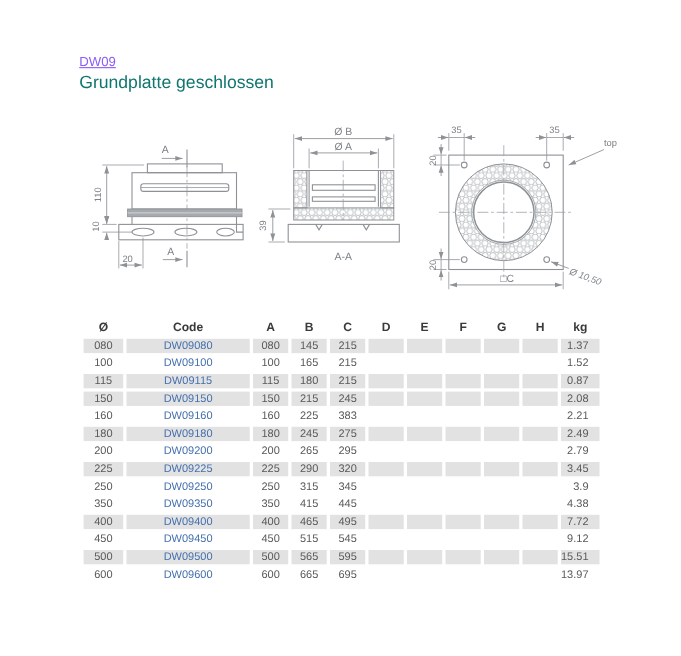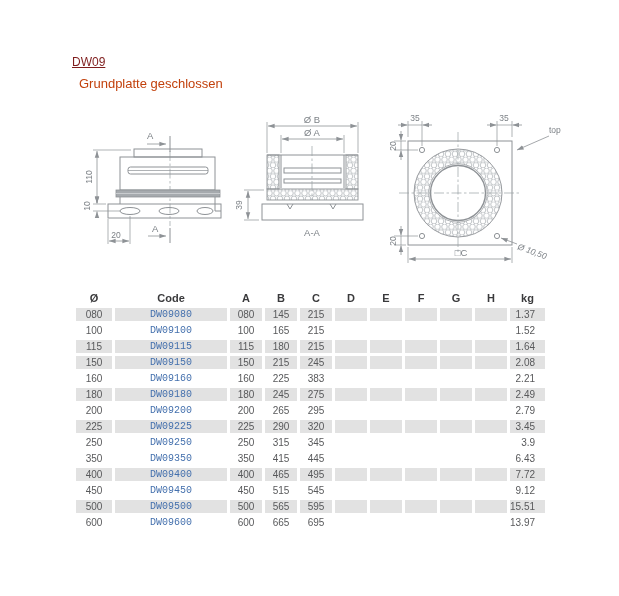--- a/index.html
+++ b/index.html
@@ -1,22 +1,22 @@
 <!DOCTYPE html>
 <html><head>
 <meta charset="utf-8">
 <style>
   html,body{margin:0;padding:0;}
   body{
     width:619px;height:596px;position:relative;background:#ffffff;
     font-family:"Liberation Sans", sans-serif;overflow:hidden;
   }
   .title-block{position:absolute;left:72px;top:49px;}
-  .product-code{font-size:12px;color:#7f1d1d;margin:6px 0 4px 0;cursor:pointer;text-decoration:underline;}
-  .product-name{font-size:13px;color:#c2410c;margin:7px;}
+  .product-code{font-size:12px;color:#8b5cf6;margin:0 0 4px 0;cursor:pointer;text-decoration:underline;}
+  .product-name{font-size:16px;color:#0f766e;margin:0;}
 
   .drawings{position:absolute;left:0;top:95px;width:619px;height:195px;}
 
   
   .obj{stroke:#8e9296;stroke-width:1;fill:none;}
   .objb{stroke:#8e9296;stroke-width:1.4;fill:none;}
   .ext{stroke:#8e9296;stroke-width:0.7;fill:none;}
   .dimline{stroke:#8e9296;stroke-width:0.8;fill:none;
            marker-start:url(#arw);marker-end:url(#arw);}
   .dimend{stroke:#8e9296;stroke-width:0.8;fill:none;marker-end:url(#arw);}
@@ -33,21 +33,21 @@
   }
   table.dims th{
     font-size:11px;font-weight:bold;color:#3a3a3c;height:14px;
     text-align:center;padding:0;white-space:nowrap;
   }
   table.dims td{
     font-size:10px;color:#58595b;height:13px;text-align:center;
     padding:0;white-space:nowrap;overflow:hidden;
   }
   table.dims tr.alt td{background:#e2e2e2;}
-  table.dims td.code{color:#4470ad;cursor:pointer;font-family:Liberation Mono, monospace;}
+  table.dims td.code{color:#4470ad;cursor:pointer;}
   table.dims td.kg{text-align:right;padding-right:10px;}
 </style>
 </head>
 <body>
 
 <div class="title-block">
   <div class="product-code">DW09</div>
   <div class="product-name">Grundplatte geschlossen</div>
 </div>
 
@@ -263,21 +263,21 @@
         <td>115</td>
         <td class="code">DW09115</td>
         <td>115</td>
         <td>180</td>
         <td>215</td>
         <td></td>
         <td></td>
         <td></td>
         <td></td>
         <td></td>
-        <td class="kg">1.64</td>
+        <td class="kg">0.87</td>
       </tr>
       <tr class="alt">
         <td>150</td>
         <td class="code">DW09150</td>
         <td>150</td>
         <td>215</td>
         <td>245</td>
         <td></td>
         <td></td>
         <td></td>
@@ -354,21 +354,21 @@
         <td>350</td>
         <td class="code">DW09350</td>
         <td>350</td>
         <td>415</td>
         <td>445</td>
         <td></td>
         <td></td>
         <td></td>
         <td></td>
         <td></td>
-        <td class="kg">6.43</td>
+        <td class="kg">4.38</td>
       </tr>
       <tr class="alt">
         <td>400</td>
         <td class="code">DW09400</td>
         <td>400</td>
         <td>465</td>
         <td>495</td>
         <td></td>
         <td></td>
         <td></td>

